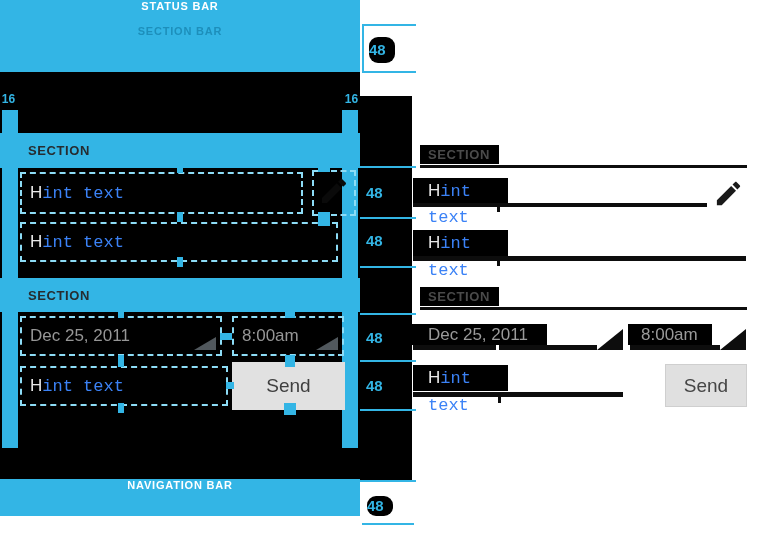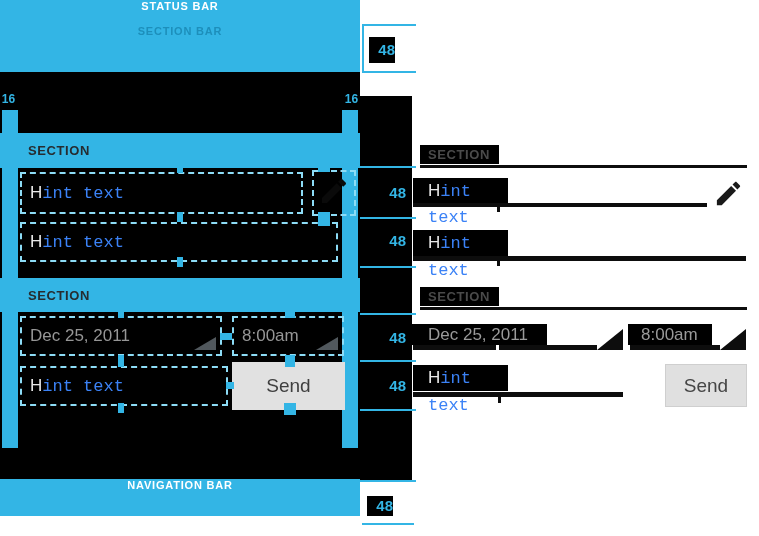--- a/index.html
+++ b/index.html
@@ -23,21 +23,21 @@
   .dashed-field {
     border: 2px dashed #8ddcf6;
     color: #9b9b9b; font-size: 17px;
     display: flex; align-items: center; padding-left: 8px;
   }
   .hint-first { color: #e8e8e8; }
   .hint-rest { color: #3b82f6; font-family: Liberation Mono, monospace; }
   .tick { background: #33b5e5; }
   .mline { background: #33b5e5; }
   .dim48 {
-    color: #33b5e5; font-size: 15px; font-weight: bold; text-align: right;
+    color: #33b5e5; font-size: 15px; font-weight: bold; text-align: left; border-radius: 9px;
   }
   .dim16 {
     color: #33b5e5; font-size: 12px; font-weight: bold; text-align: center;
   }
   .fold {
     width: 0; height: 0;
     border-left: 22px solid transparent;
     border-bottom: 13px solid #51585d;
   }
   .rc-label-box {

